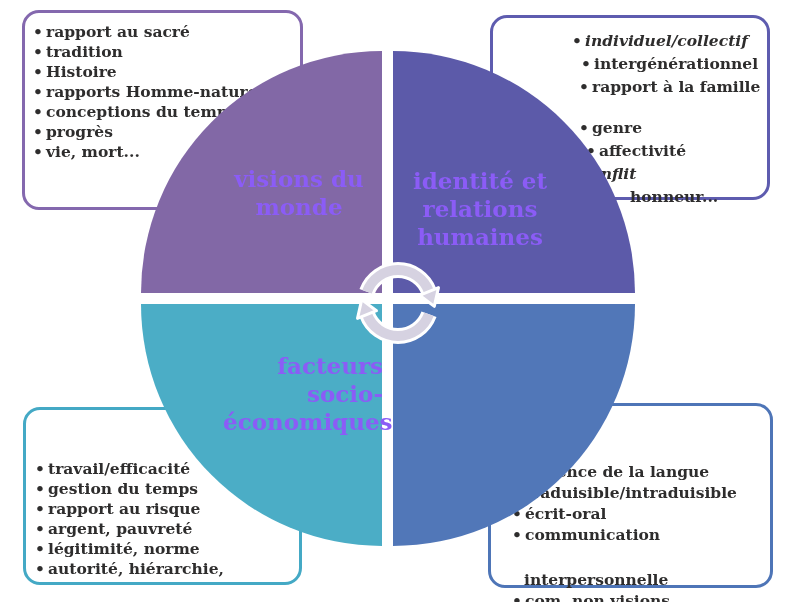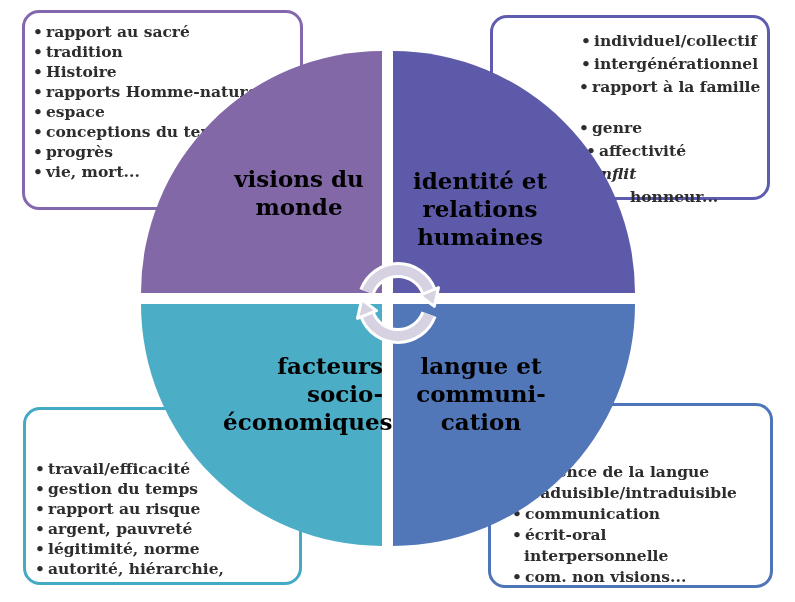--- a/index.html
+++ b/index.html
@@ -13,21 +13,21 @@
         font-size:15.5px;font-weight:600;line-height:20px;color:#2e2d2d;}
   .cbox .ln{white-space:nowrap;}
   .bl{display:inline-block;width:13px;}
   
   .quad{position:absolute;width:242px;height:242px;}
   .q-tl{left:141px;top:51px;width:241px;border-top-left-radius:100%;}
   .q-tr{left:393px;top:51px;border-top-right-radius:100%;}
   .q-bl{left:141px;top:304px;width:241px;border-bottom-left-radius:100%;}
   .q-br{left:393px;top:304px;border-bottom-right-radius:100%;}
   
-  .qlabel{position:absolute;width:160px;text-align:center;color:#000000;
+  .qlabel{position:absolute;width:160px;text-align:center;color:#8b5cf6;
           font-weight:bold;font-size:23px;line-height:28px;z-index:3;}
   .ql-tl{left:219px;top:165px;}
   .ql-tr{left:400px;top:167px;}
   .ql-bl{left:223px;top:352px;text-align:right;}
   .ql-br{left:401px;top:352px;}
   
   #box-tl{left:22px;top:10px;width:281px;height:200px;padding:9px 6px 0 8px;}
   #box-tr{left:490px;top:15px;width:280px;height:185px;padding:11px 4px 0 75px;line-height:23px;}
   #box-bl{left:23px;top:407px;width:279px;height:178px;padding:49px 6px 13px 9px;}
   #box-br{left:488px;top:403px;width:285px;height:185px;padding:55px 4px 0 21px;line-height:21px;}
@@ -37,51 +37,50 @@
 </head>
 <body>
 
 <div id="stage">
 
   <div id="box-tl" class="cbox" style="border-color: rgb(132, 104, 174);">
       <div class="ln"><span class="bl">•</span><span>rapport au sacré</span></div>
       <div class="ln"><span class="bl">•</span><span>tradition</span></div>
       <div class="ln"><span class="bl">•</span><span>Histoire</span></div>
       <div class="ln"><span class="bl">•</span><span>rapports Homme-nature</span></div>
-      <div class="ln"><span class="bl">•</span><span>espace</span></div>
       <div class="ln"><span class="bl">•</span><span>conceptions du temps</span></div>
       <div class="ln"><span class="bl">•</span><span>progrès</span></div>
       <div class="ln"><span class="bl">•</span><span>vie, mort...</span></div>
     </div>
 
   <div id="box-tr" class="cbox" style="border-color: rgb(94, 92, 175);">
-      <div class="ln" style="margin-left: 13px;"><span class="bl">•</span><span>individuel/collectif</span></div>
+      <div class="ln" style="margin-left: 4px; font-style: italic;"><span class="bl">•</span><span>individuel/collectif</span></div>
       <div class="ln" style="margin-left: 13px;"><span class="bl">•</span><span>intergénérationnel</span></div>
       <div class="ln" style="margin-left: 11px;"><span class="bl">•</span><span>rapport à la famille</span></div>
       <div class="ln" style="margin-left: 11px; margin-top: 18px;"><span class="bl">•</span><span>genre</span></div>
       <div class="ln" style="margin-left: 18px;"><span class="bl">•</span><span>affectivité</span></div>
       <div class="ln"><span class="bl">`</span><span style=" font-style: italic;">conflit</span></div>
       <div class="ln" style="margin-left: 62px;"><span>honneur...</span></div>
     </div>
 
   <div id="box-bl" class="cbox" style="border-color: rgb(68, 169, 197);">
       <div class="ln"><span class="bl">•</span><span>travail/efficacité</span></div>
       <div class="ln"><span class="bl">•</span><span>gestion du temps</span></div>
       <div class="ln"><span class="bl">•</span><span>rapport au risque</span></div>
       <div class="ln"><span class="bl">•</span><span>argent, pauvreté</span></div>
       <div class="ln"><span class="bl">•</span><span>légitimité, norme</span></div>
       <div class="ln"><span class="bl">•</span><span>autorité, hiérarchie,</span></div>
     </div>
 
   <div id="box-br" class="cbox" style="border-color: rgb(78, 117, 183);">
       <div class="ln" style="margin-left: 5px;"><span>influence de la langue</span></div>
       <div class="ln"><span class="bl">•</span><span>traduisible/intraduisible</span></div>
+      <div class="ln"><span class="bl">•</span><span>écrit-oral</span></div>
       <div class="ln"><span class="bl">•</span><span>communication</span></div>
-      <div class="ln"><span class="bl">•</span><span>écrit-oral</span></div>
-      <div class="ln" style="margin-left: 12px;"><span>interpersonnelle</span></div>
+      <div class="ln" style="margin-left: 12px; margin-top: 24px;"><span>interpersonnelle</span></div>
       <div class="ln"><span class="bl">•</span><span>com. non visions...</span></div>
     </div>
 
   <div class="quad q-tl" style="background: rgb(130, 104, 166);"></div>
   <div class="quad q-tr" style="background: rgb(92, 90, 169);"></div>
   <div class="quad q-bl" style="background: rgb(75, 173, 198);"></div>
   <div class="quad q-br" style="background: rgb(81, 119, 184);"></div>
 
   <div class="qlabel ql-tl">
       <div class="ln">visions du</div>
@@ -90,25 +89,20 @@
   <div class="qlabel ql-tr">
       <div class="ln">identité et</div>
       <div class="ln">relations</div>
       <div class="ln">humaines</div>
     </div>
   <div class="qlabel ql-bl">
       <div class="ln">facteurs</div>
       <div class="ln">socio-</div>
       <div class="ln">économiques</div>
     </div>
-  <div class="qlabel ql-br">
-      <div class="ln">langue et</div>
-      <div class="ln">communi-</div>
-      <div class="ln">cation</div>
-    </div>
 
   <svg id="cycle" width="92" height="92" viewBox="0 0 92 92" aria-hidden="true">
 
     <path d="M 15 34.7 A 33 33 0 0 1 77 34.7" fill="none" stroke-width="16" stroke="#ffffff"></path>
     <path d="M 15 34.7 A 33 33 0 0 1 77 34.7" fill="none" stroke-width="10" stroke="#d6d2e1"></path>
     <polygon points="86.5,30.6 67.5,38.3 82.3,49.4" stroke-width="3" stroke-linejoin="round" fill="#d6d2e1" stroke="#ffffff"></polygon>
 
     <path d="M 77 57.3 A 33 33 0 0 1 15 57.3" fill="none" stroke-width="16" stroke="#ffffff"></path>
     <path d="M 77 57.3 A 33 33 0 0 1 15 57.3" fill="none" stroke-width="10" stroke="#d6d2e1"></path>
     <polygon points="5.5,61.4 24.5,53.7 9.7,42.6" stroke-width="3" stroke-linejoin="round" fill="#d6d2e1" stroke="#ffffff"></polygon>

